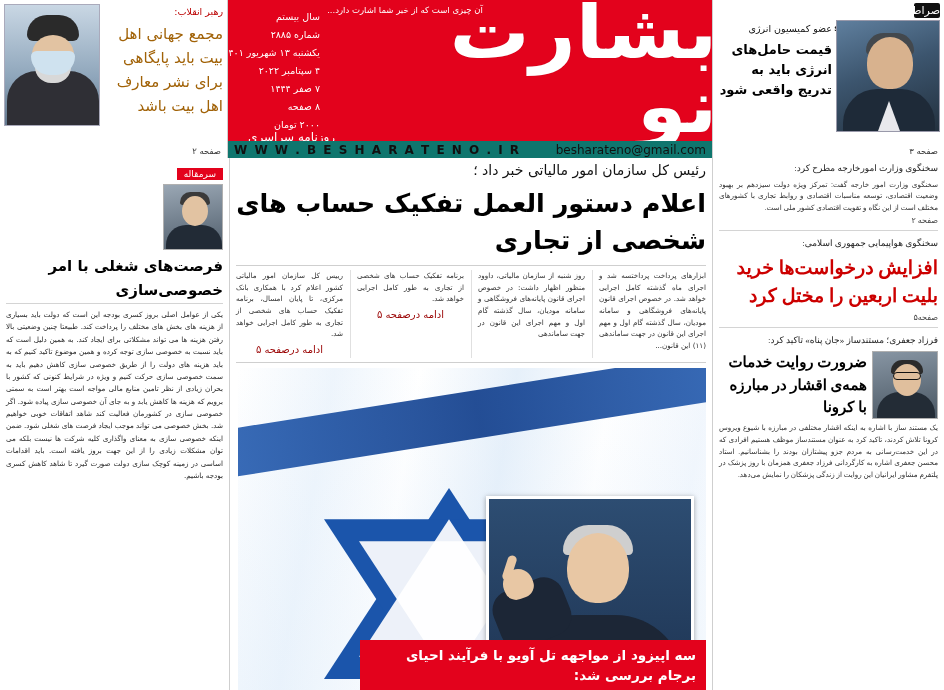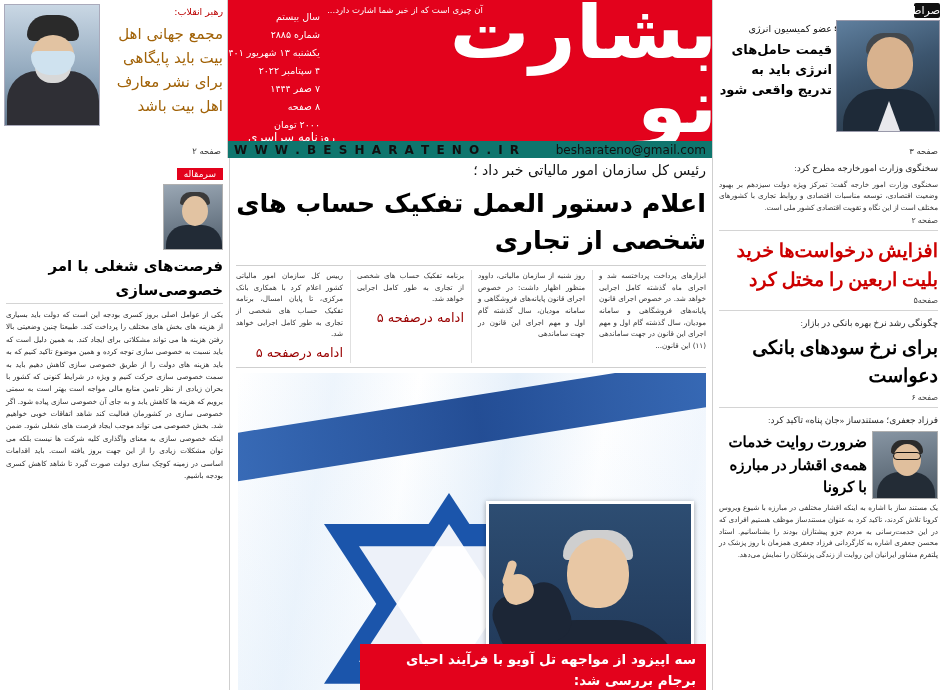--- a/index.html
+++ b/index.html
@@ -343,21 +343,21 @@
   .deck {
     flex: 1;
     font-size: 7.2px;
     line-height: 1.62;
     color: #333;
     text-align: justify;
     border-left: 1px solid #e0e0e0;
     padding-left: 6px;
   }
   .deck:last-child { border-left: none; padding-left: 0; }
-  .deck-cont { display:block; text-align:right; font-size:13px; color:#900; margin-top:2px; }
+  .deck-cont { display:block; text-align:center; font-size:10px; color:#900; margin-top:2px; }
 
   
   .photo-main {
     position: relative;
     width: 468px;
     height: 398px;
     overflow: hidden;
     background: #ffffff;
   }
   .flag-bg {
@@ -560,29 +560,25 @@
 
     <div class="col-left">
 
       <div class="sb-item">
         <div class="sb-kicker">سخنگوی وزارت امورخارجه مطرح کرد:</div>
         <div class="sb-body">سخنگوی وزارت امور خارجه گفت: تمرکز ویژه دولت سیزدهم بر بهبود وضعیت اقتصادی، توسعه مناسبات اقتصادی و روابط تجاری با کشورهای مختلف است از این نگاه و تقویت اقتصادی کشور ملی است.</div>
         <div class="sb-page">صفحه ۲</div>
       </div>
 
       <div class="sb-item">
+        <div class="sb-kicker">سخنگوی هواپیمایی جمهوری اسلامی:</div>
         <div class="sb-head red">افزایش درخواست‌ها خرید بلیت اربعین را مختل کرد</div>
         <div class="sb-page">صفحه۵</div>
       </div>
 
-      <div class="sb-item">
-        <div class="sb-kicker">چگونگی رشد نرخ بهره بانکی در بازار:</div>
-        <div class="sb-head">برای نرخ سودهای بانکی دعواست</div>
-        <div class="sb-page">صفحه ۶</div>
-      </div>
 
       <div class="sb-item" style="border-bottom:none;">
         <div class="sb-kicker">فرزاد جعفری؛ مستندساز «جان پناه» تاکید کرد:</div>
         <div class="sb-photo-row">
           <div class="sb-photo">
             <div class="b"></div>
               <div class="h"></div>
               <div class="f"></div>
               <div class="g"></div>
           </div>

